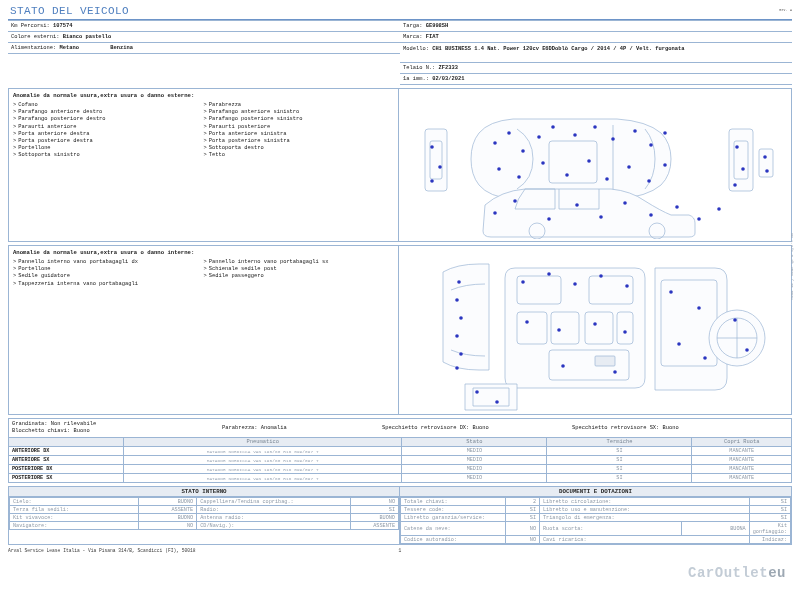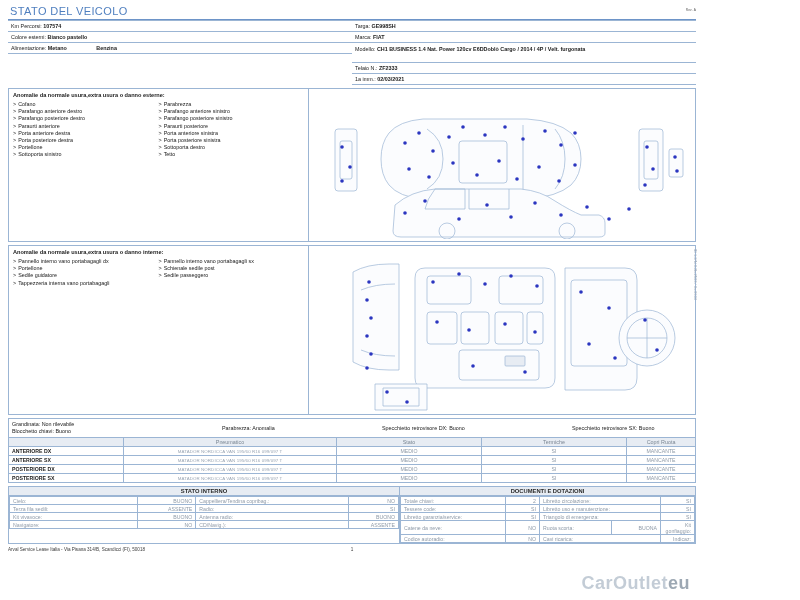--- a/index.html
+++ b/index.html
@@ -13,22 +13,23 @@
     font-family: "Liberation Sans", sans-serif;
     font-size: 5.6px;
     color: #1a1a1a;
     position: relative;
     overflow: hidden;
   }
   .page {
     position: absolute;
     left: 8px;
     top: 0;
-    width: 688px;
+    width: 784px;
     height: 600px;
+    font-family: Liberation Mono, monospace;
   }
   .doc-title {
     font-size: 11px;
     color: #4f7fbf;
     letter-spacing: 0.4px;
     padding-top: 5px;
     padding-left: 2px;
     font-weight: normal;
   }
   .rev {
@@ -192,22 +193,22 @@
     display: flex;
   }
   .footer .f1 { flex: 1; }
   .footer .f2 { width: 30px; text-align: center; }
   .footer .f3 { flex: 1; }
 
   
   .watermark {
     position: absolute;
     right: 6px;
-    bottom: 6px;
-    font-size: 18px;
+    bottom: 19px;
+    font-size: 14px;
     color: #b9c4cf;
     letter-spacing: 0.5px;
     font-weight: bold;
     opacity: 0.85;
   }
   .watermark .u { color: #8c99a6; }
   .side-code {
     position: absolute;
     right: -2px;
     top: 300px;

